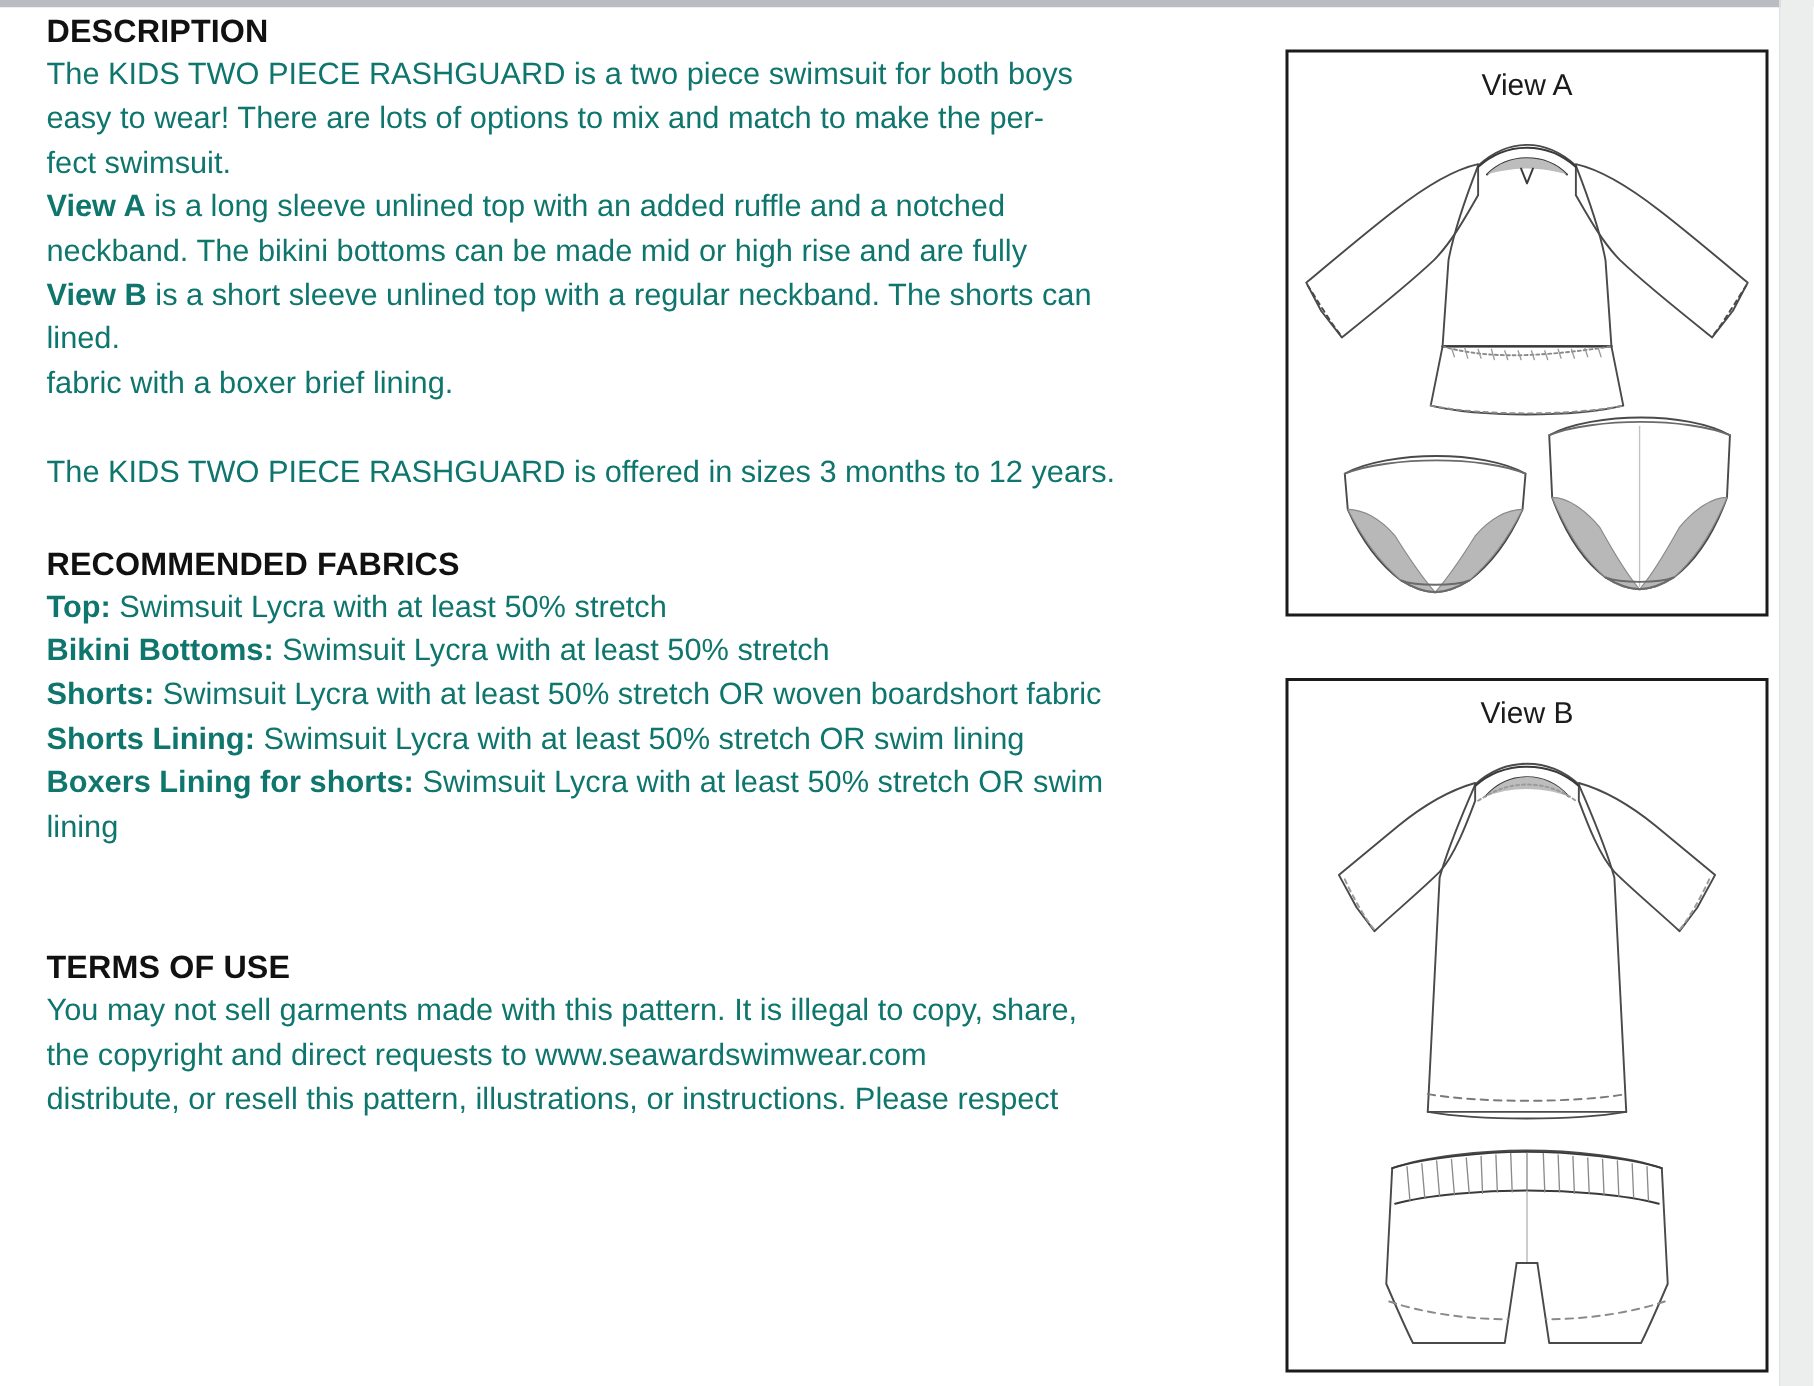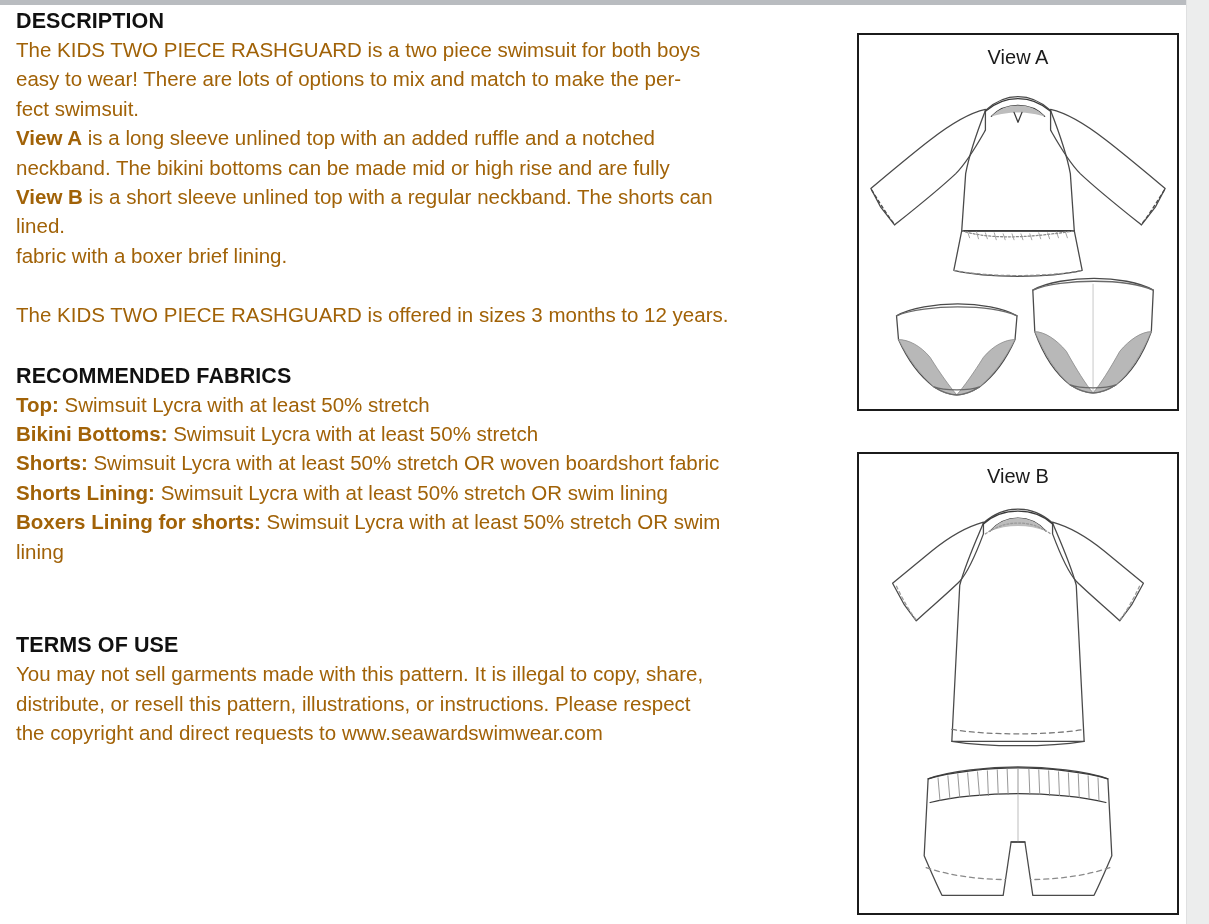--- a/index.html
+++ b/index.html
@@ -39,40 +39,40 @@
   #right-margin-strip-edge {
     position: absolute;
     right: 22px; top: 0;
     width: 1px; height: 924px;
     background: #dfe0e1;
   }
 
   
   #text-column {
     position: absolute;
-    left: 16px;
+    left: 31px;
     top: 8px;
     width: 836px;
   }
 
   .section { margin: 0 0 0 0; }
 
   .section-heading {
     font-weight: bold;
     font-size: 21.5px;
     letter-spacing: 0.1px;
     line-height: 27px;
     margin: 0;
     color: #111111;
   }
   .body-line {
     font-size: 20.5px;
     line-height: 29.4px;
     margin: 0;
-    color: #a16207;
+    color: #0f766e;
     white-space: nowrap;
   }
   .body-line b { font-weight: bold; }
   .gap-md { height: 30px; }
   .gap-lg { height: 33px; }
 
   
   .view-panel {
     position: absolute;
     background: #ffffff;
@@ -143,22 +143,22 @@
   </div>
 
   <div class="gap-lg"></div>
 
 
   <div class="gap-lg"></div>
 
   <div class="section">
     <div class="section-heading">TERMS OF USE</div>
     <div class="body-line">You may not sell garments made with this pattern. It is illegal to copy, share,</div>
+    <div class="body-line">the copyright and direct requests to www.seawardswimwear.com</div>
     <div class="body-line">distribute, or resell this pattern, illustrations, or instructions. Please respect</div>
-    <div class="body-line">the copyright and direct requests to www.seawardswimwear.com</div>
   </div>
 
 </div>
 
 <div class="view-panel" id="view-a-panel">
   <div class="view-label">View A</div>
 
   <svg class="flat-svg" viewBox="0 0 322 378">
     <g fill="none" stroke="#4a4a4a" stroke-width="1.3" stroke-linejoin="round" stroke-linecap="round">
 

